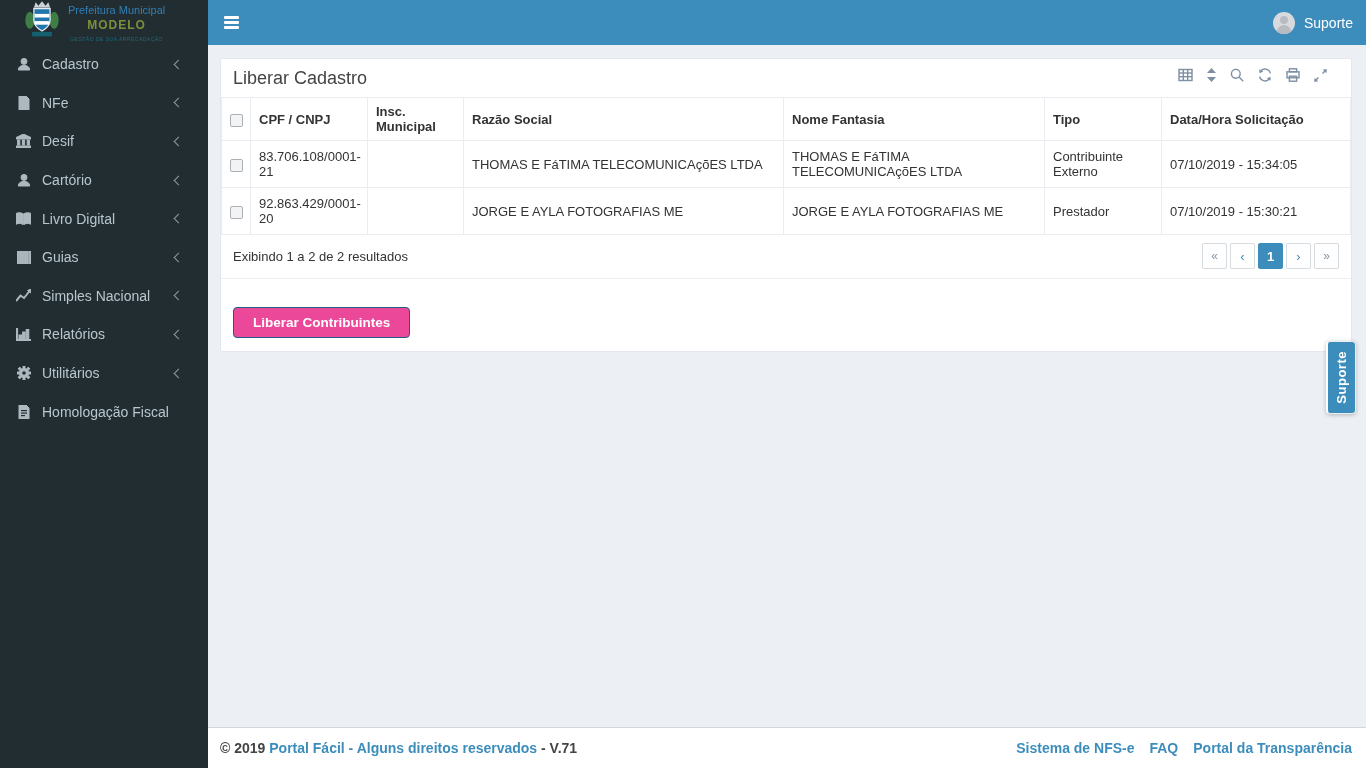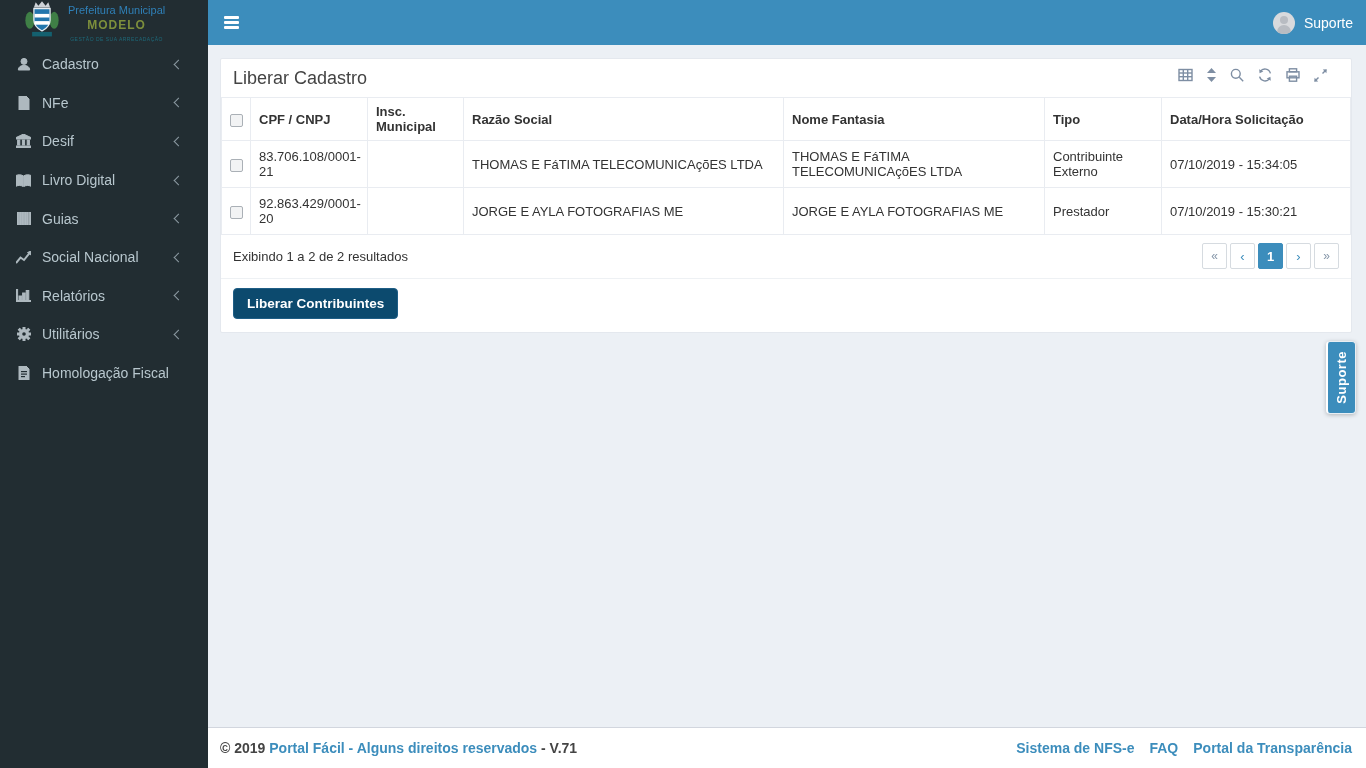--- a/index.html
+++ b/index.html
@@ -53,21 +53,21 @@
 
   .results-row { display:flex; align-items:center; justify-content:space-between; padding:8px 12px 9px 12px; }
   .results-text { font-size:13px; color:#333; }
   .pager { display:flex; gap:3px; }
   .page-btn { min-width:25px; height:26px; padding:0 7px; background:#fff; border:1px solid #d6dbe0; border-radius:2px; display:flex; align-items:center; justify-content:center; font-size:12px; color:#8495a8; cursor:pointer; }
   .page-btn.arrow-near { color:#3c8dbc; font-size:13px; }
   .page-btn.active { background:#3c8dbc; border-color:#3c8dbc; color:#fff; font-size:13px; font-weight:bold; }
 
   .panel-divider { border-top:1px solid #eef1f4; }
   .panel-actions { padding:9px 12px 13px 12px; }
-  .btn-primary { background:#0c4a6e; border:1px solid #1f5e86; color:#fff; font-weight:bold; font-size:13.5px; padding:7px 13px; border-radius:4px; cursor:pointer; font-family:"Liberation Sans", sans-serif; }
+  .btn-primary { background:#ec4899; border:1px solid #1f5e86; color:#fff; font-weight:bold; font-size:13.5px; padding:7px 19px; border-radius:4px; cursor:pointer; font-family:"Liberation Sans", sans-serif;margin-top:19px; }
 
   
   .support-tab { position:fixed; right:10px; top:341px; width:30px; height:73px; background:#3c8dbc; border:1px solid #e8eef3; border-left:2px solid #fff; border-radius:4px; box-shadow:0 1px 4px rgba(0,0,0,.25); display:flex; align-items:center; justify-content:center; cursor:pointer; }
   .support-tab span { writing-mode:vertical-rl; transform:rotate(180deg); color:#fff; font-size:13px; font-weight:bold; letter-spacing:.5px; }
 
   
   .footer { height:41px; background:#fff; border-top:1px solid #d2d6de; display:flex; align-items:center; justify-content:space-between; padding:0 14px 0 12px; font-size:14px; }
   .footer-left { color:#444; font-weight:bold; }
   .footer a { color:#3c8dbc; text-decoration:none; font-weight:bold; cursor:pointer; }
   .footer-right { display:flex; gap:15px; }
@@ -121,20 +121,30 @@
             <rect x="6.4" y="6" width="2.2" height="5"></rect>
             <rect x="11.2" y="6" width="2.2" height="5"></rect>
             <rect x="0" y="12" width="15" height="2"></rect>
           </svg>
         </span>
       <span class="mi-label">Desif</span>
       <span class="mi-chev"></span>
     </li>
     <li class="menu-item">
       <span class="mi-icon">
+          <svg width="14" height="14" viewBox="0 0 14 14">
+            <circle cx="7" cy="4.4" r="3"></circle>
+            <path d="M1.3 13 c0-3.2 2.6-4.6 5.7-4.6 s5.7 1.4 5.7 4.6 Z"></path>
+          </svg>
+        </span>
+      <span class="mi-label">Cartório</span>
+      <span class="mi-chev"></span>
+    </li>
+    <li class="menu-item">
+      <span class="mi-icon">
           <svg width="15" height="13" viewBox="0 0 15 13">
             <path d="M0 1.5 C2.4.4 4.9.5 7.2 1.8 V12.5 C4.9 11.2 2.4 11.1 0 12.2 Z"></path>
             <path d="M15 1.5 C12.6.4 10.1.5 7.8 1.8 V12.5 C10.1 11.2 12.6 11.1 15 12.2 Z"></path>
           </svg>
         </span>
       <span class="mi-label">Livro Digital</span>
       <span class="mi-chev"></span>
     </li>
     <li class="menu-item">
       <span class="mi-icon">
@@ -150,21 +160,21 @@
       <span class="mi-label">Guias</span>
       <span class="mi-chev"></span>
     </li>
     <li class="menu-item">
       <span class="mi-icon">
           <svg width="15" height="13" viewBox="0 0 15 13">
             <path d="M0 12 L4.5 6.5 L8 9 L14 1.5" fill="none" stroke-width="2"></path>
             <path class="noStroke" d="M14.8 0 L15 4 L11.5 1.6 Z"></path>
           </svg>
         </span>
-      <span class="mi-label">Social Nacional</span>
+      <span class="mi-label">Simples Nacional</span>
       <span class="mi-chev"></span>
     </li>
     <li class="menu-item">
       <span class="mi-icon">
           <svg width="15" height="13" viewBox="0 0 15 13">
             <rect x="0" y="0" width="1.6" height="13"></rect>
             <rect x="3" y="7" width="2.6" height="5"></rect>
             <rect x="6.6" y="4" width="2.6" height="8"></rect>
             <rect x="10.2" y="1.5" width="2.6" height="10.5"></rect>
             <rect x="0" y="11.5" width="15" height="1.5"></rect>

